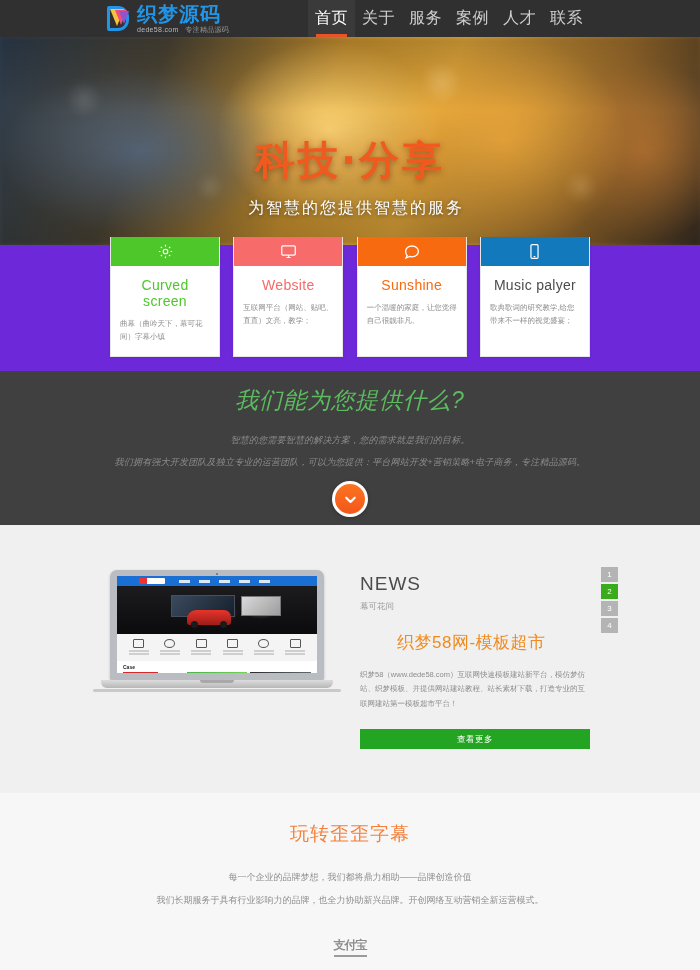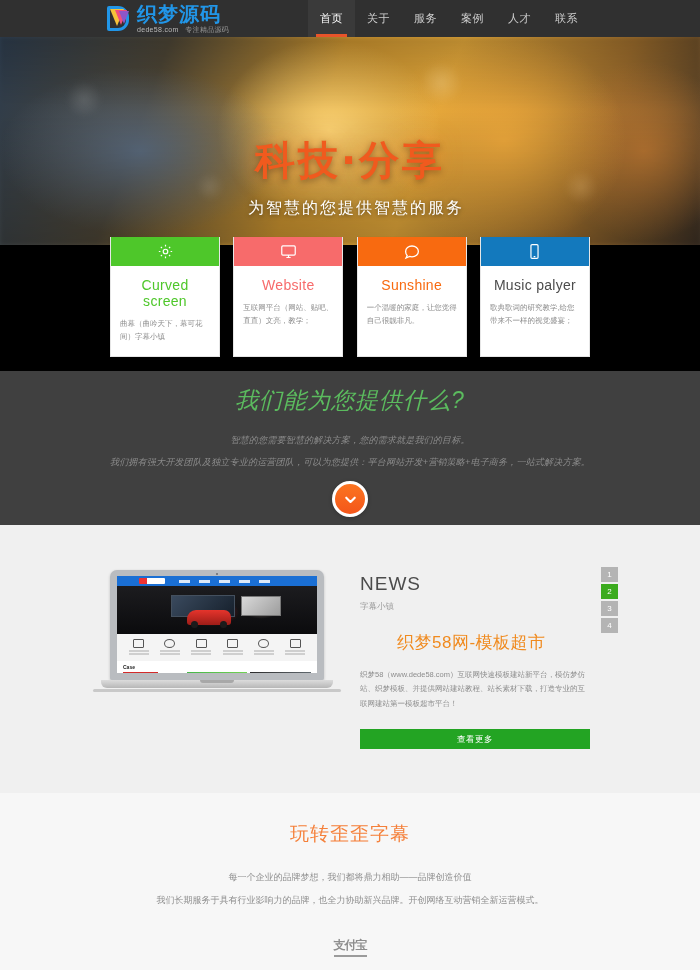--- a/index.html
+++ b/index.html
@@ -34,21 +34,21 @@
   .logo-cn {
     font-size:20px; font-weight:bold; color:#2196e8; letter-spacing:1px;
     font-family:"DejaVu Sans", sans-serif;
   }
   .logo-sub { font-size:7px; color:#9a9a9a; margin-top:2px; letter-spacing:0.3px; }
   .logo-sub .dom { color:#b9b9b9; }
 
   .nav { display:flex; margin-left:auto; margin-right:110px; align-items:stretch; }
   .nav-item {
     width:47px; display:flex; align-items:center; justify-content:center;
-    font-size:11px; color:#cfcfcf; cursor:pointer; position:relative;
+    font-size:16px; color:#cfcfcf; cursor:pointer; position:relative;
     letter-spacing:0.5px;
   }
   .nav-item.active { background:#3a3a3a; color:#ffffff; }
   .nav-item.active:after {
     content:""; position:absolute; left:8px; right:8px; bottom:0; height:3px; background:#e8542a;
   }
 
   
   .hero {
     height:208px; position:relative; overflow:hidden;
@@ -77,21 +77,21 @@
     text-shadow:0 2px 6px rgba(0,0,0,.35), 0 0 22px rgba(255,120,40,.5);
     font-family:"DejaVu Sans", sans-serif;
   }
   .hero-sub {
     margin-top:10px; font-size:16px; color:#ffffff; letter-spacing:2px;
     text-shadow:0 1px 4px rgba(0,0,0,.5);
     padding-left:12px;
   }
 
   
-  .cards-band { background:#000000; padding-top:5px; height:126px; position:relative; }
+  .cards-band { background:#6d28d9; padding-top:5px; height:126px; position:relative; }
   .cards {
     width:480px; margin:0 auto; display:flex; justify-content:space-between;
     position:absolute; left:110px; top:-8px;
   }
   .card {
     width:110px; background:#ffffff; border:1px solid #e6e6e6; border-top:none;
     box-shadow:0 1px 3px rgba(0,0,0,.07); margin-right:13px;
   }
   .card:last-child { margin-right:0; }
   .card-top {
@@ -294,21 +294,21 @@
           <div class="card-desc">歌典歌词的研究教学,给您带来不一样的视觉盛宴；</div>
         </div>
       </div>
 
     </div>
   </div>
 
   <div class="services">
     <div class="svc-title">我们能为您提供什么?</div>
     <div class="svc-line">智慧的您需要智慧的解决方案，您的需求就是我们的目标。</div>
-    <div class="svc-line2">我们拥有强大开发团队及独立专业的运营团队，可以为您提供：平台网站开发+营销策略+电子商务，一站式解决方案。</div>
+    <div class="svc-line2">我们拥有强大开发团队及独立专业的运营团队，可以为您提供：平台网站开发+营销策略+电子商务，专注精品源码。</div>
     <div class="arrow-wrap">
       <div class="arrow-circle">
         <svg width="17" height="17" viewBox="0 0 24 24" fill="none" stroke="#ffffff" stroke-width="3" stroke-linecap="round" stroke-linejoin="round">
           <polyline points="6,9.5 12,15.5 18,9.5"></polyline>
         </svg>
       </div>
     </div>
   </div>
 
   <div class="news-band">
@@ -376,21 +376,21 @@
           </div>
         </div>
         <div class="lap-base">
             <div class="lap-notch"></div>
           </div>
         <div class="lap-foot"></div>
       </div>
 
       <div class="news">
         <div class="news-h">NEWS</div>
-        <div class="news-sub">字幕小镇</div>
+        <div class="news-sub">幕可花间</div>
         <div class="news-title">织梦58网-模板超市</div>
         <div class="news-p">织梦58（www.dede58.com）互联网快速模板建站新平台，模仿梦仿站、织梦模板、并提供网站建站教程、站长素材下载，打造专业的互联网建站第一模板超市平台！</div>
         <button class="news-btn">查看更多</button>
       </div>
 
       <div class="pager">
         <div class="pg">1</div>
         <div class="pg active">2</div>
         <div class="pg">3</div>
         <div class="pg">4</div>

